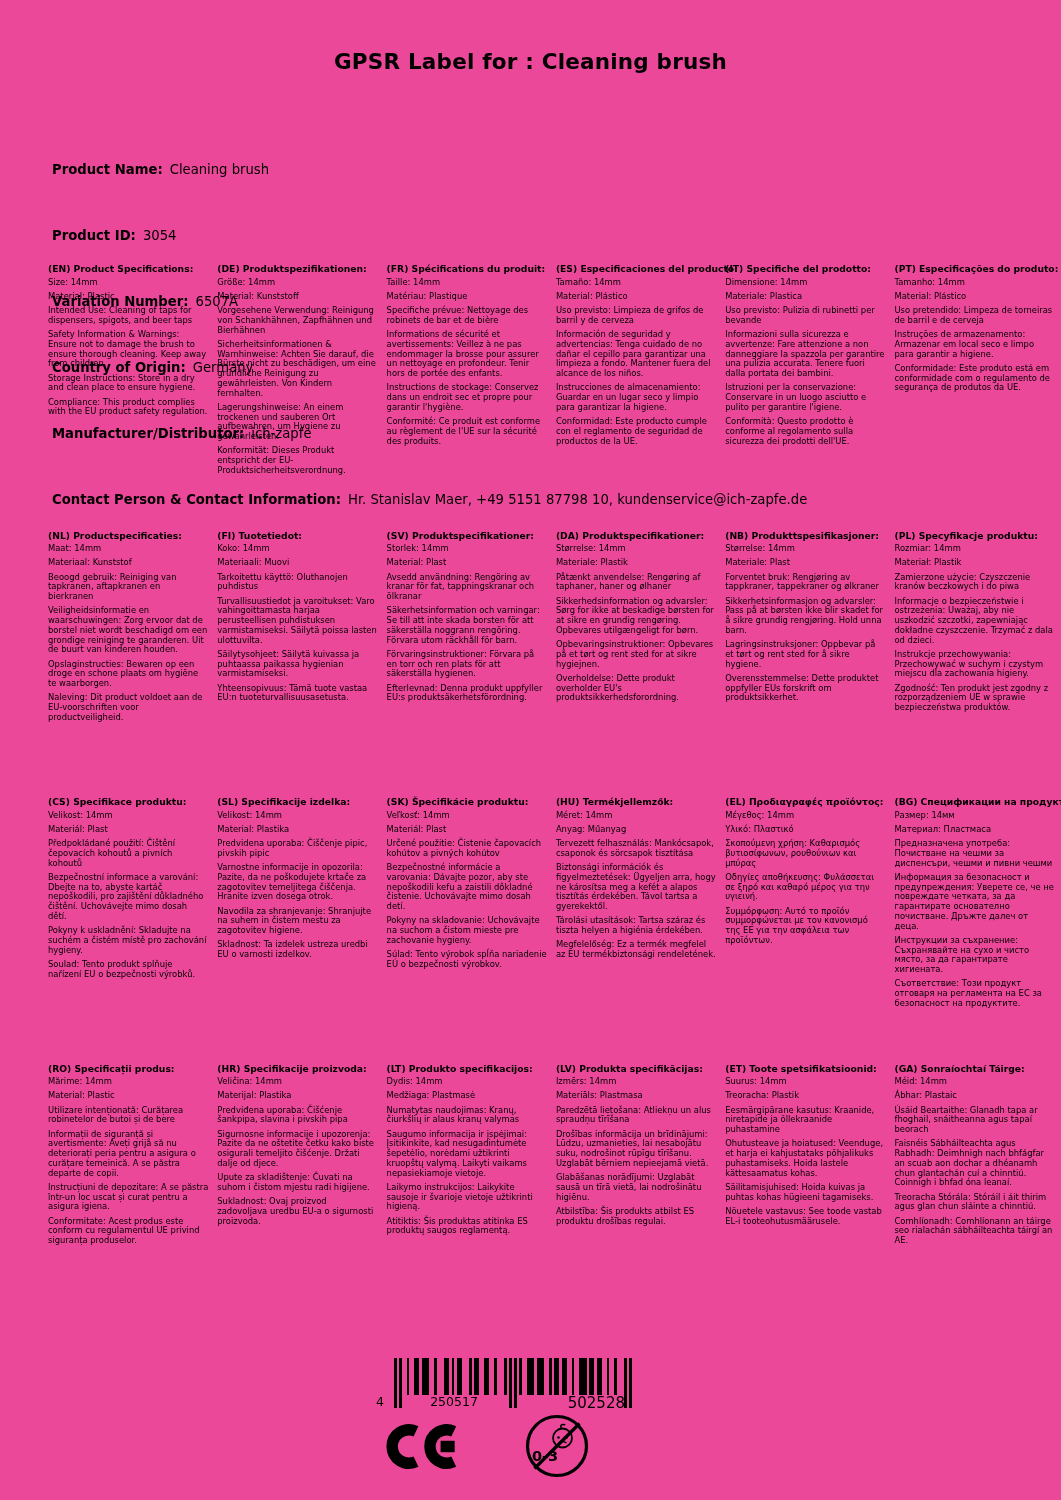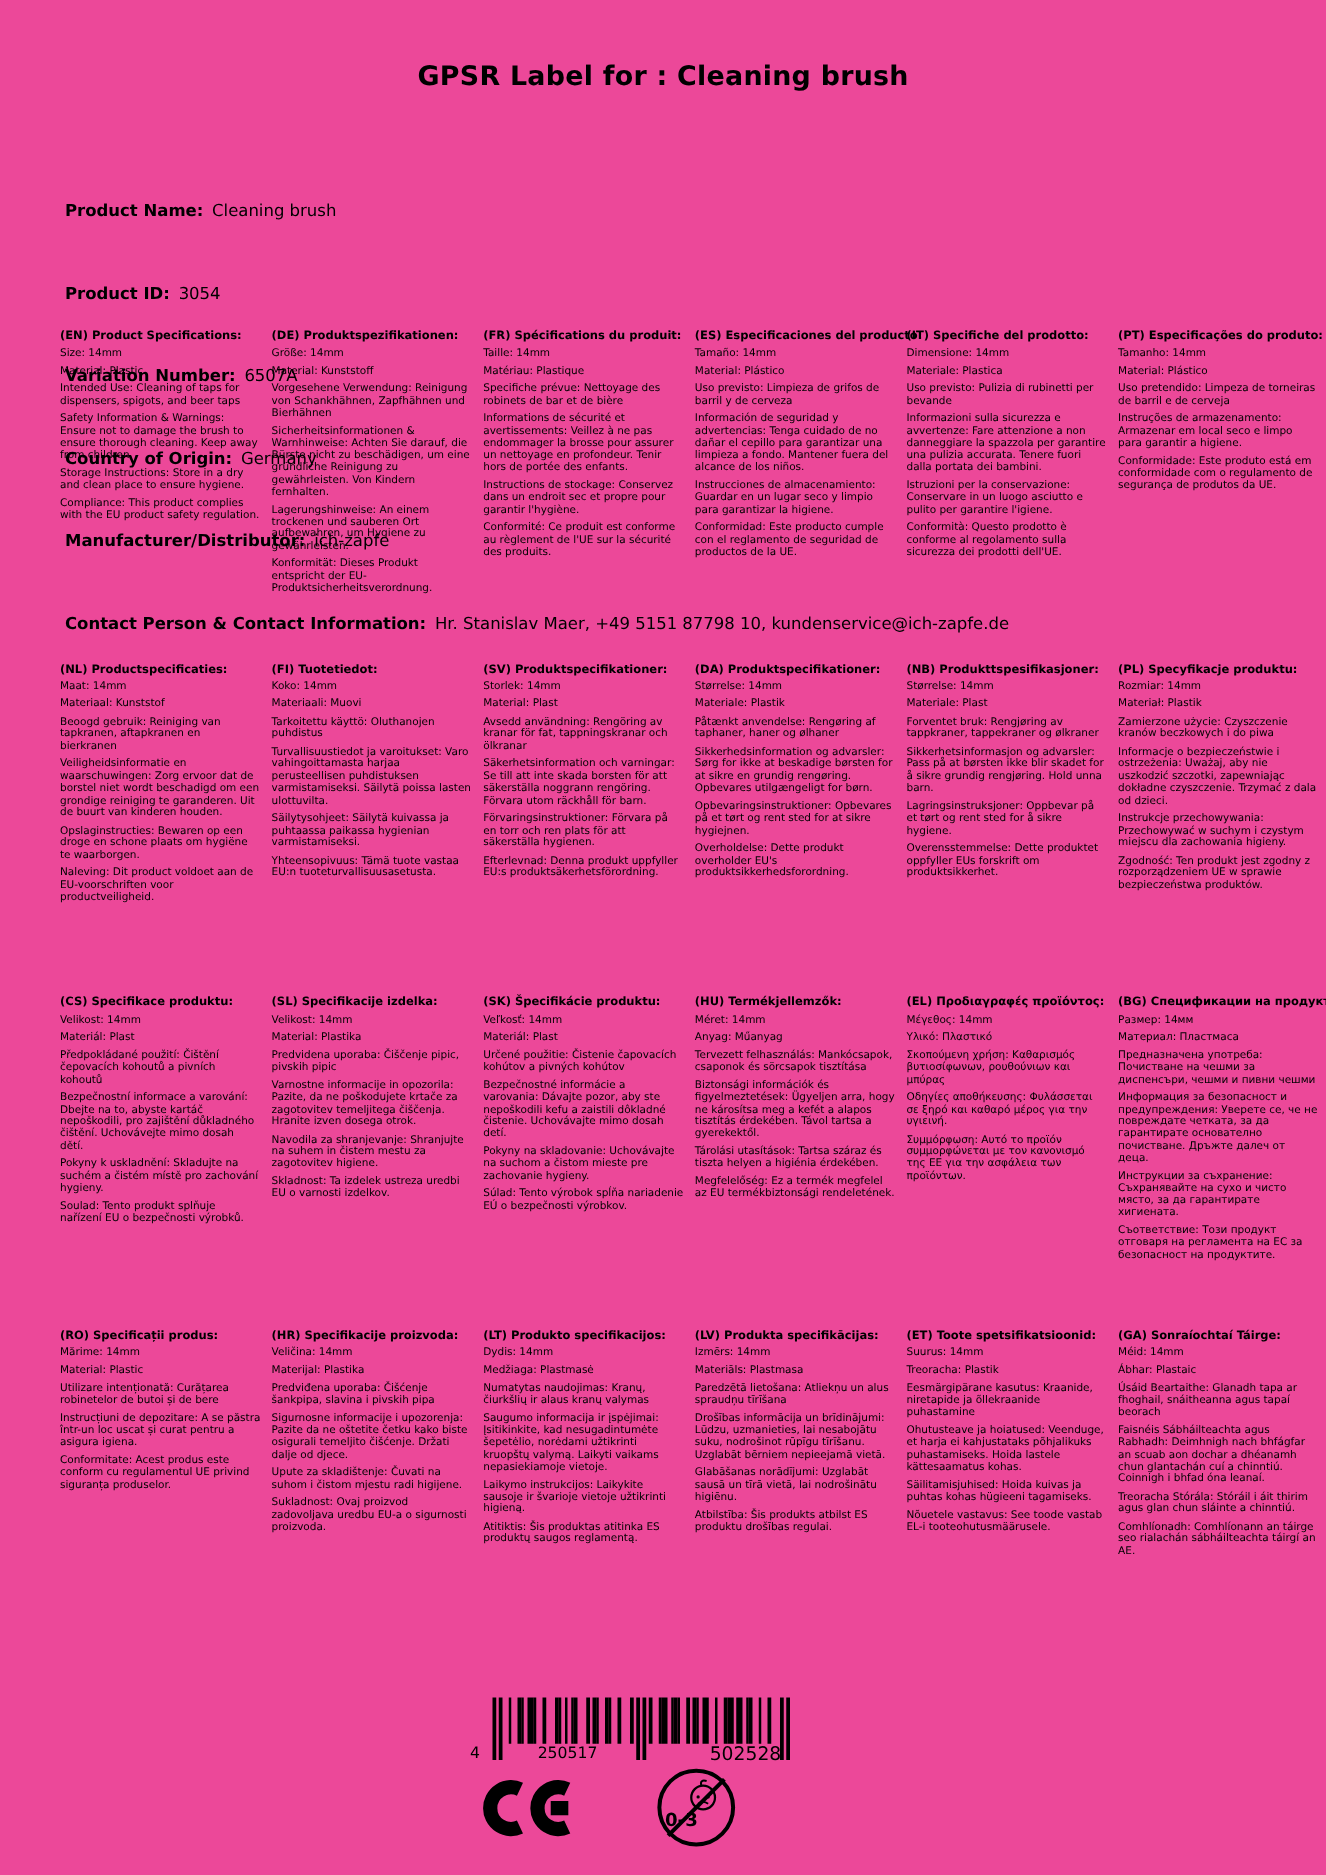--- a/index.html
+++ b/index.html
@@ -207,20 +207,21 @@
         <p>Предназначена употреба: Почистване на чешми за диспенсъри, чешми и пивни чешми</p>
         <p>Информация за безопасност и предупреждения: Уверете се, че не повреждате четката, за да гарантирате основателно почистване. Дръжте далеч от деца.</p>
         <p>Инструкции за съхранение: Съхранявайте на сухо и чисто място, за да гарантирате хигиената.</p>
         <p>Съответствие: Този продукт отговаря на регламента на ЕС за безопасност на продуктите.</p>
       </div>
       <div class="cell">
         <div class="cell-heading">(RO) Specificații produs:</div>
         <p>Mărime: 14mm</p>
         <p>Material: Plastic</p>
         <p>Utilizare intenționată: Curățarea robinetelor de butoi și de bere</p>
+        <p>Informații de siguranță și avertismente: Aveți grijă să nu deteriorați peria pentru a asigura o curățare temeinică. A se păstra departe de copii.</p>
         <p>Instrucțiuni de depozitare: A se păstra într-un loc uscat și curat pentru a asigura igiena.</p>
         <p>Conformitate: Acest produs este conform cu regulamentul UE privind siguranța produselor.</p>
       </div>
       <div class="cell">
         <div class="cell-heading">(HR) Specifikacije proizvoda:</div>
         <p>Veličina: 14mm</p>
         <p>Materijal: Plastika</p>
         <p>Predviđena uporaba: Čišćenje šankpipa, slavina i pivskih pipa</p>
         <p>Sigurnosne informacije i upozorenja: Pazite da ne oštetite četku kako biste osigurali temeljito čišćenje. Držati dalje od djece.</p>
         <p>Upute za skladištenje: Čuvati na suhom i čistom mjestu radi higijene.</p>

